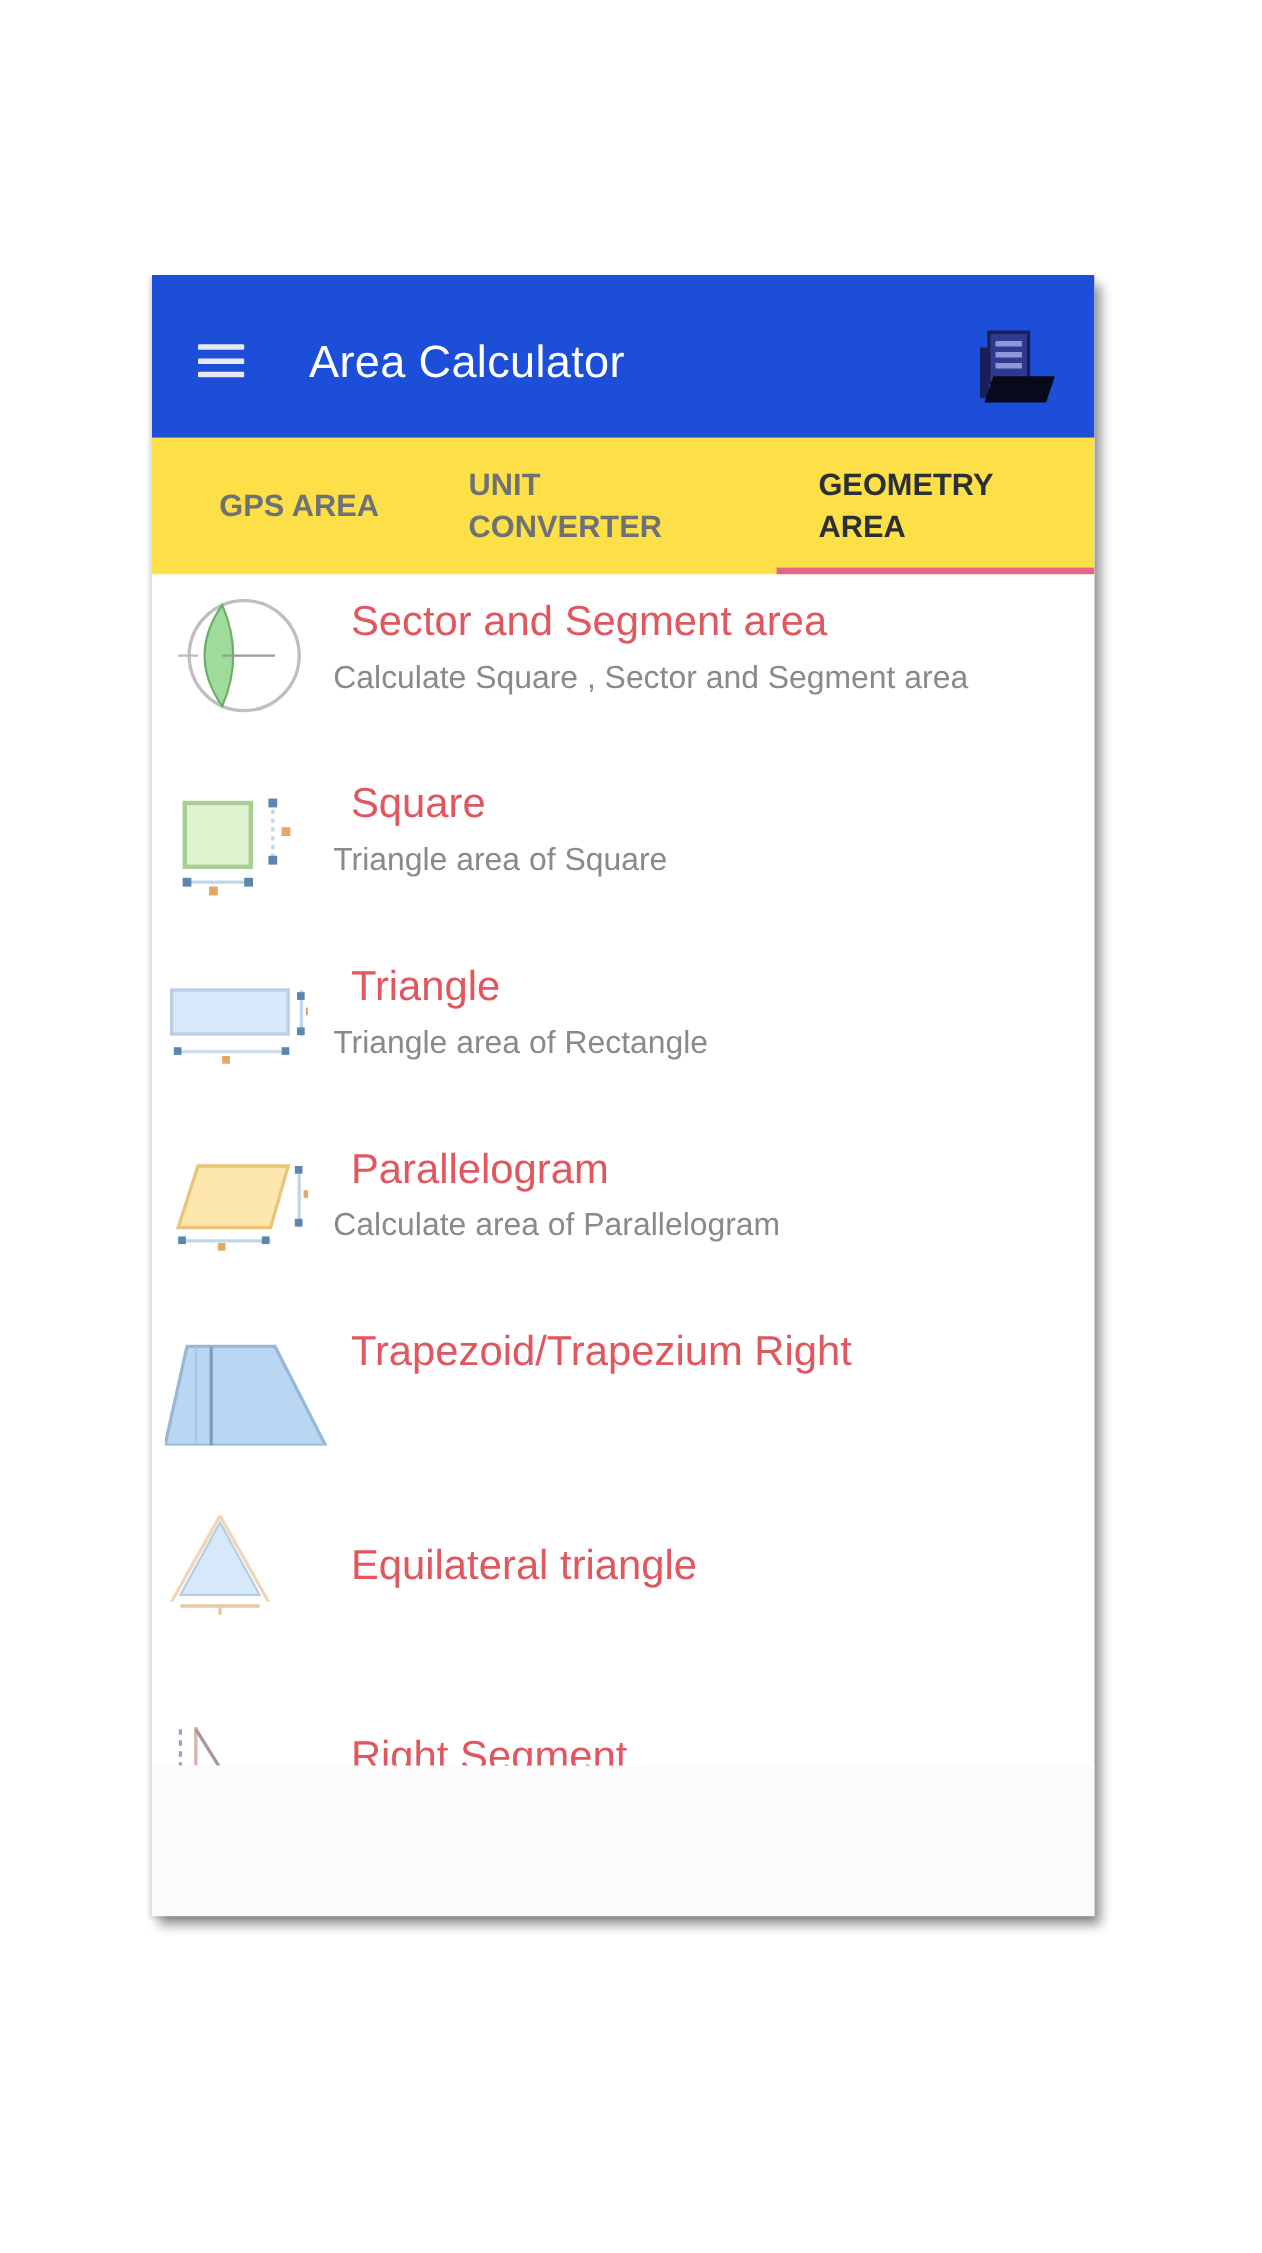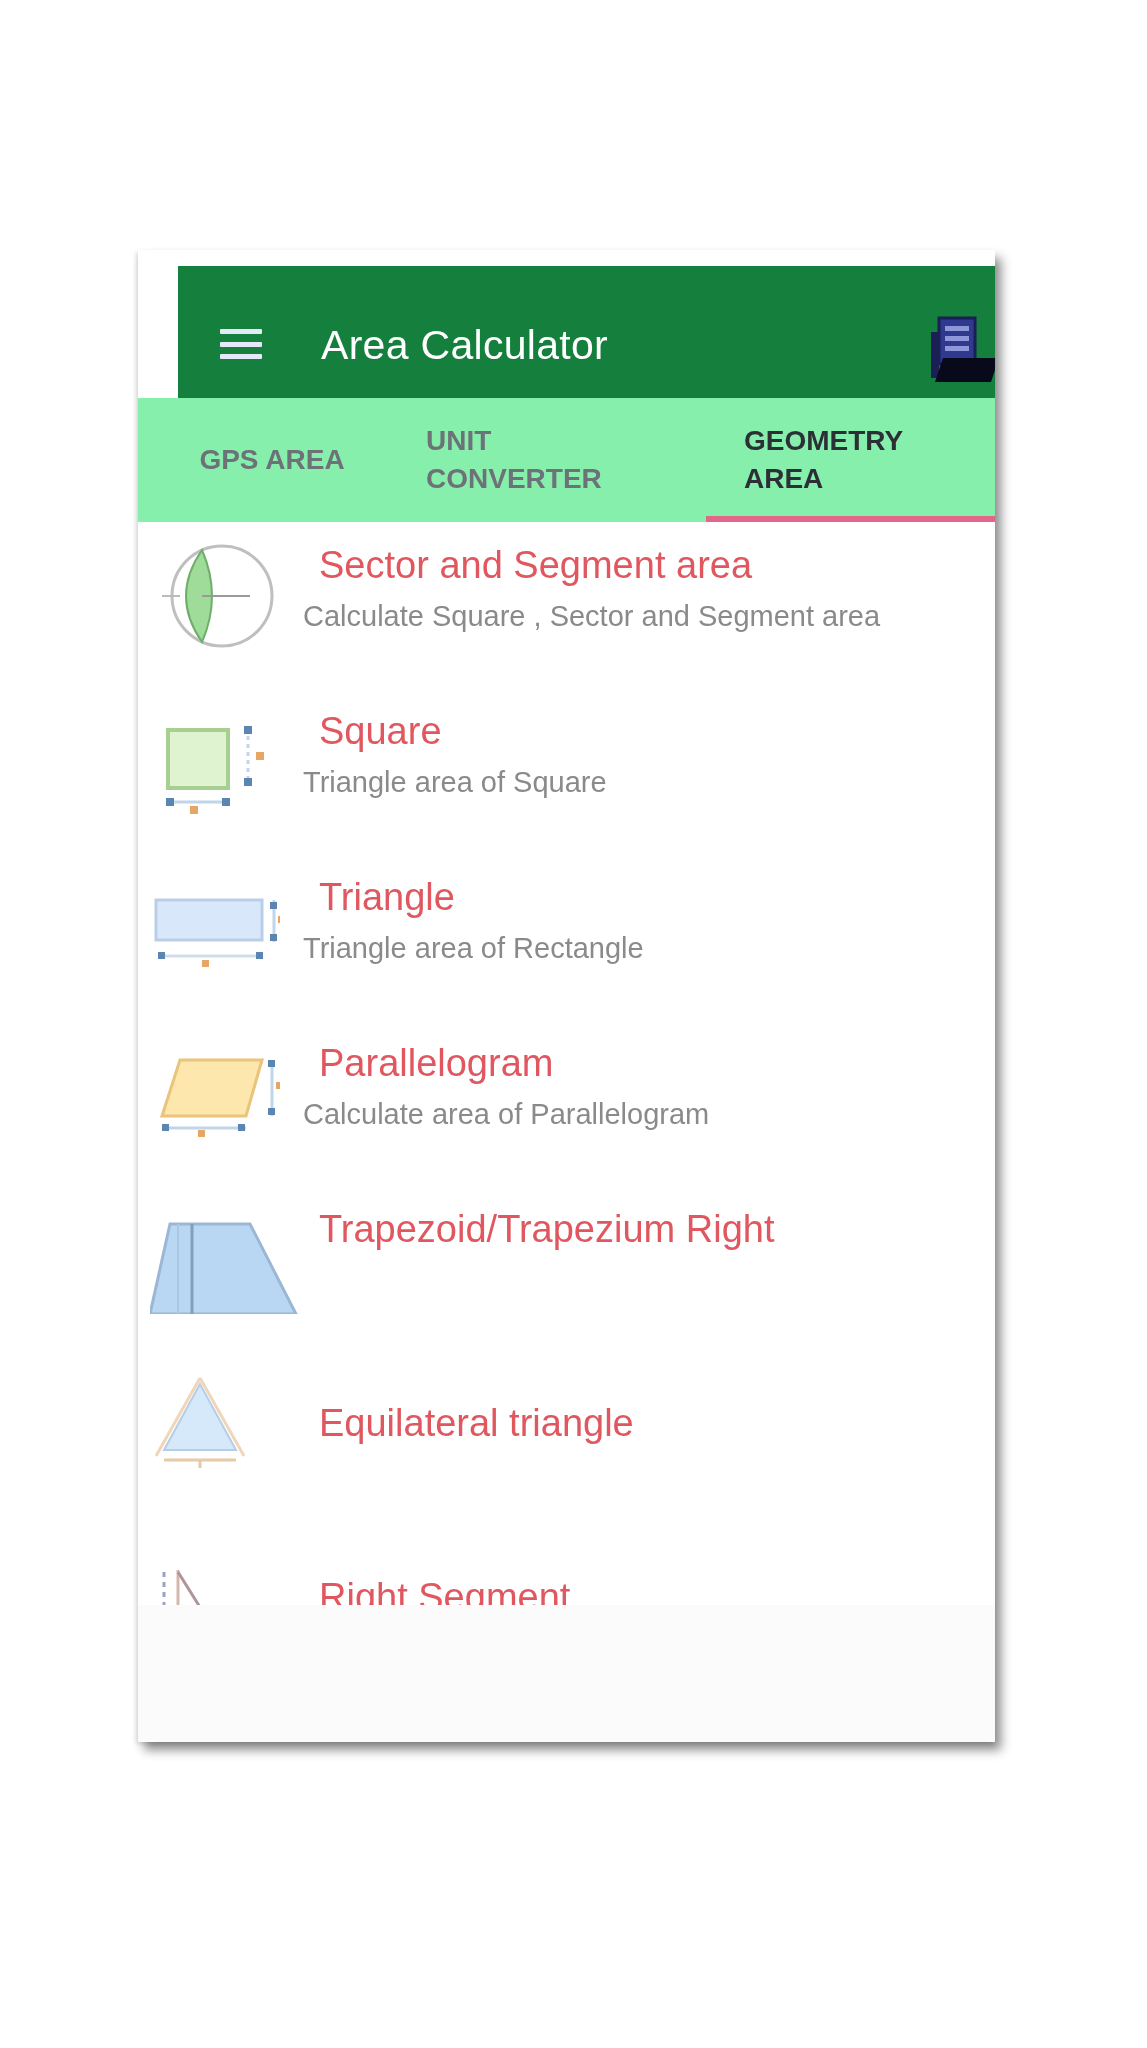--- a/index.html
+++ b/index.html
@@ -8,36 +8,36 @@
     position: relative; overflow: hidden;
     font-family: "Liberation Sans", "DejaVu Sans", sans-serif;
   }
   .phone {
     position: absolute; left: 138px; top: 250px; width: 857px; height: 1492px;
     background: #ffffff;
     box-shadow: 6px 8px 10px rgba(0,0,0,0.45), -2px 2px 4px rgba(0,0,0,0.12);
     overflow: hidden;
   }
   .appbar {
-    position: absolute; left: 0; top: 16px; width: 100%; height: 148px;
-    background: #15803d; display: flex; align-items: center; margin-left: 40px;
+    position: absolute; left: 0; top: 0; width: 100%; height: 148px;
+    background: #1d4ed8; display: flex; align-items: center;
   }
   .menu-btn {
     position: absolute; left: 42px; top: 63px; width: 42px; height: 30px;
     display: flex; flex-direction: column; justify-content: space-between; cursor: pointer;
   }
   .menu-btn span { display: block; height: 5px; background: #e6e8f7; border-radius: 1px; }
   .app-title {
     position: absolute; left: 143px; top: 56px; font-size: 41px; color: #ffffff;
     letter-spacing: 0.3px;
   }
   .folder-btn { position: absolute; right: 30px; top: 44px; width: 80px; height: 80px; cursor: pointer; }
   .tabs {
     position: absolute; left: 0; top: 148px; width: 100%; height: 124px;
-    background: #86efac; display: flex;
+    background: #fde047; display: flex;
   }
   .tab {
     position: relative; height: 100%; display: flex; align-items: center;
     font-size: 28px; font-weight: bold; color: #6d7278; line-height: 38px; cursor: pointer;
   }
   .tab.t1 { width: 268px; justify-content: center; }
   .tab.t2 { width: 300px; padding-left: 20px; box-sizing: border-box; }
   .tab.t3 { flex: 1; padding-left: 38px; box-sizing: border-box; color: #2b3036; }
   .tab .label { white-space: pre-line; }
   .tab.active::after {

